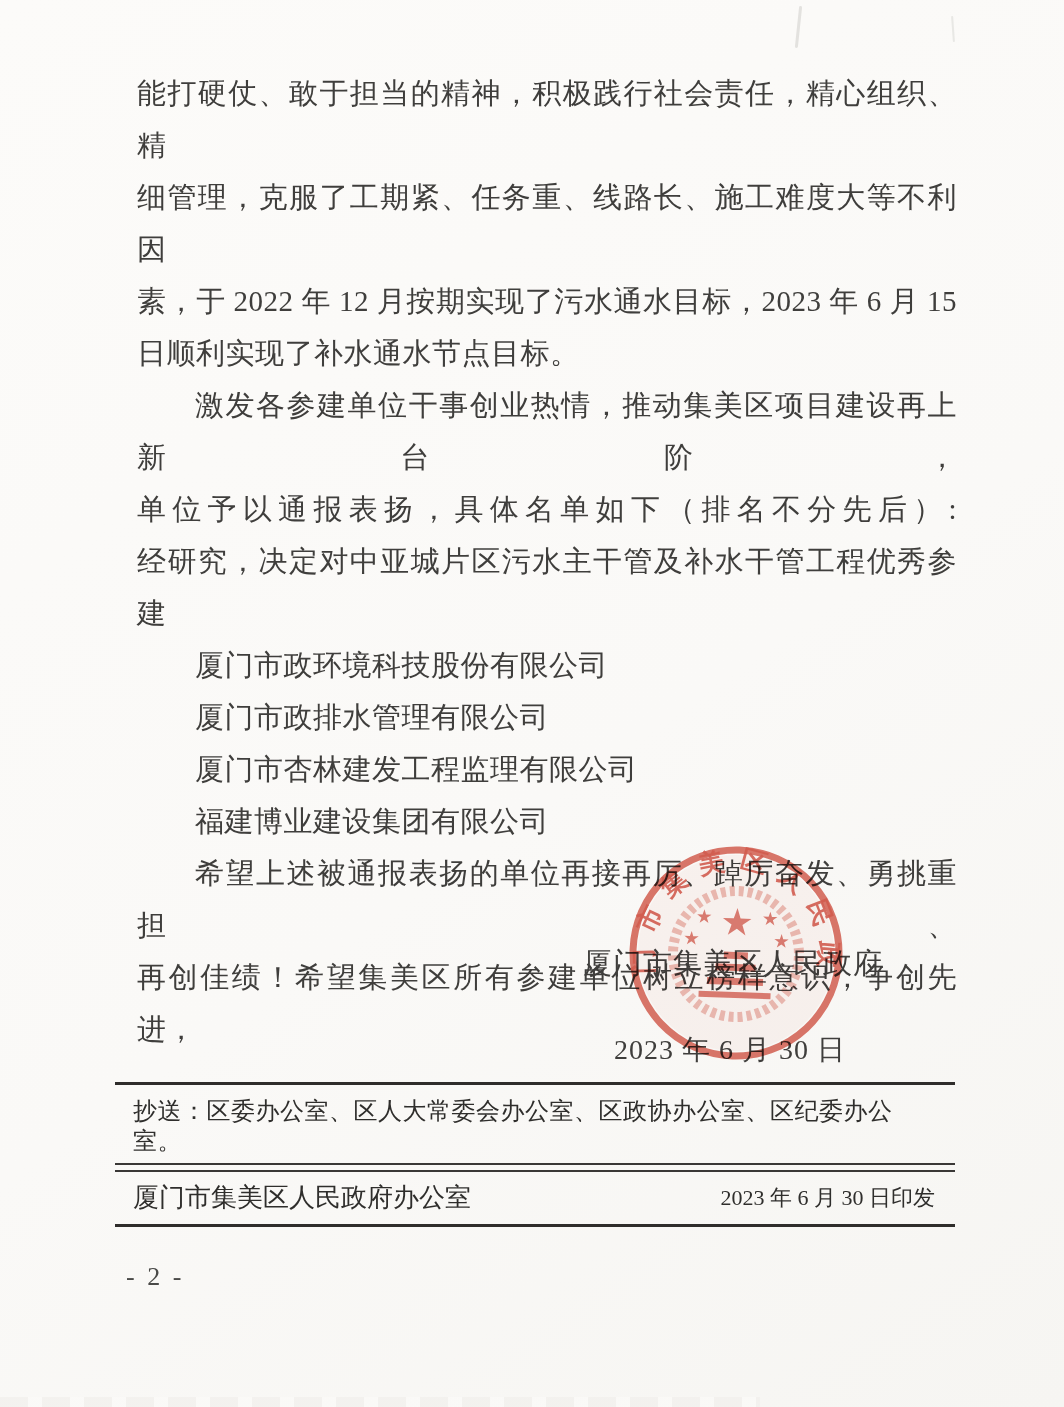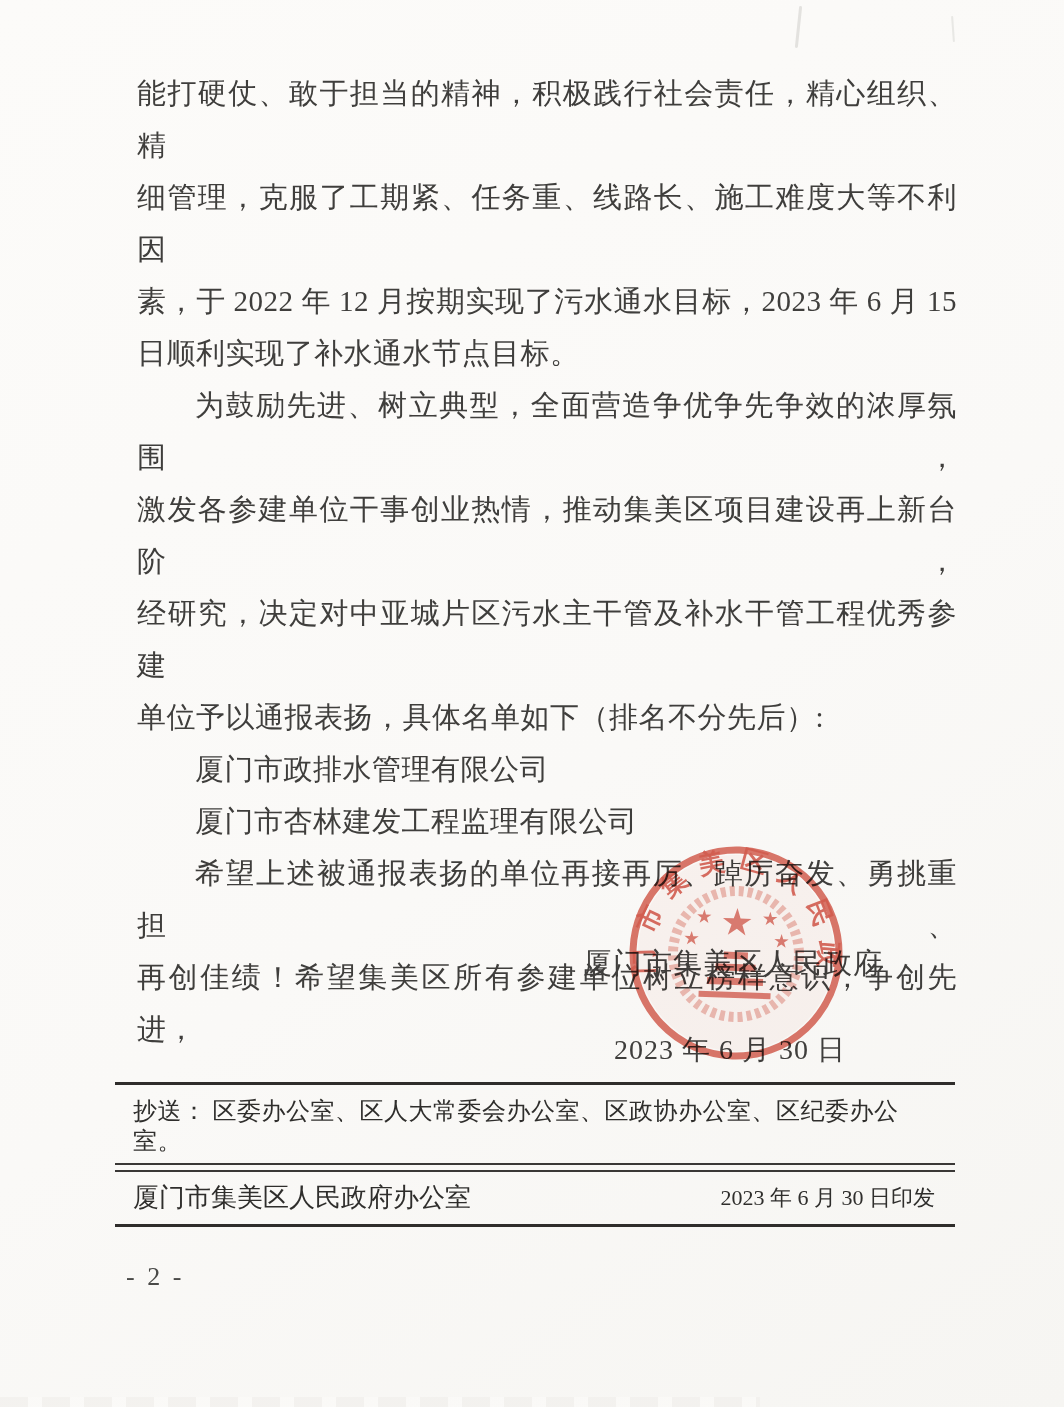--- a/index.html
+++ b/index.html
@@ -30,21 +30,21 @@
     position:absolute;left:621px;top:838px;width:230px;height:230px;
     mix-blend-mode:multiply;opacity:.88;
     transform:rotate(2deg);
   }
   .seal text{font-family:"Liberation Serif","DejaVu Serif",serif;font-weight:bold;}
   
   .footer{position:absolute;left:115px;top:1082px;width:840px;color:#2f2e2c;}
   .rule-thick{border-top:3px solid #2f2d2b;height:0;}
   .rule-double{height:5px;border-top:2px solid #3a3836;border-bottom:2px solid #3a3836;}
   .cc-row{padding:11px 14px 7px 18px;font-size:24px;line-height:30px;letter-spacing:.5px;}
-  .cc-label{margin-right:6px;}
+  .cc-label{}
   .office-row{display:flex;justify-content:space-between;align-items:flex-end;padding:10px 20px 10px 18px;font-size:26px;line-height:32px;}
   .office-row .print-date{font-size:22px;}
   
   .page-number{position:absolute;left:126px;top:1262px;font-size:26px;color:#4a4a48;letter-spacing:3px;}
   
   .smudge-a{position:absolute;left:797px;top:6px;width:3px;height:42px;background:#cfcecb;opacity:.55;border-radius:2px;transform:rotate(6deg);}
   .smudge-b{position:absolute;left:952px;top:16px;width:2px;height:26px;background:#d6d5d2;opacity:.5;border-radius:2px;transform:rotate(-4deg);}
   .bottom-strip{position:absolute;left:0;top:1397px;width:760px;height:10px;
     background:repeating-linear-gradient(90deg,#f1efec 0 28px,#fbfaf8 28px 42px);opacity:.7;}
 </style>
@@ -57,28 +57,29 @@
   <div class="smudge-b"></div>
 
   <div class="body-text">
     <div class="para">
         <div class="line">能打硬仗、敢于担当的精神，积极践行社会责任，精心组织、精</div>
         <div class="line">细管理，克服了工期紧、任务重、线路长、施工难度大等不利因</div>
         <div class="line">素，于 2022 年 12 月按期实现了污水通水目标，2023 年 6 月 15</div>
         <div class="line">日顺利实现了补水通水节点目标。</div>
       </div>
     <div class="para indent-first">
-        <div class="line">为鼓励先进、树立典型，全面营造争优争先争效的浓厚氛围，</div>
         <div class="line">激发各参建单位干事创业热情，推动集美区项目建设再上新台阶，</div>
+        <div class="line">单位予以通报表扬，具体名单如下（排名不分先后）:</div>
         <div class="line">经研究，决定对中亚城片区污水主干管及补水干管工程优秀参建</div>
-        <div class="line">单位予以通报表扬，具体名单如下（排名不分先后）:</div>
       </div>
     <div class="company-list">
+        <div class="line">厦门市政环境科技股份有限公司</div>
         <div class="line">厦门市政排水管理有限公司</div>
         <div class="line">厦门市杏林建发工程监理有限公司</div>
+        <div class="line">福建博业建设集团有限公司</div>
       </div>
     <div class="para indent-first">
         <div class="line">希望上述被通报表扬的单位再接再厉、踔厉奋发、勇挑重担、</div>
         <div class="line">再创佳绩！希望集美区所有参建单位树立榜样意识，争创先进，</div>
       </div>
   </div>
 
   <div class="sign-org">厦门市集美区人民政府</div>
   <div class="sign-date">2023 年 6 月 30 日</div>
 

